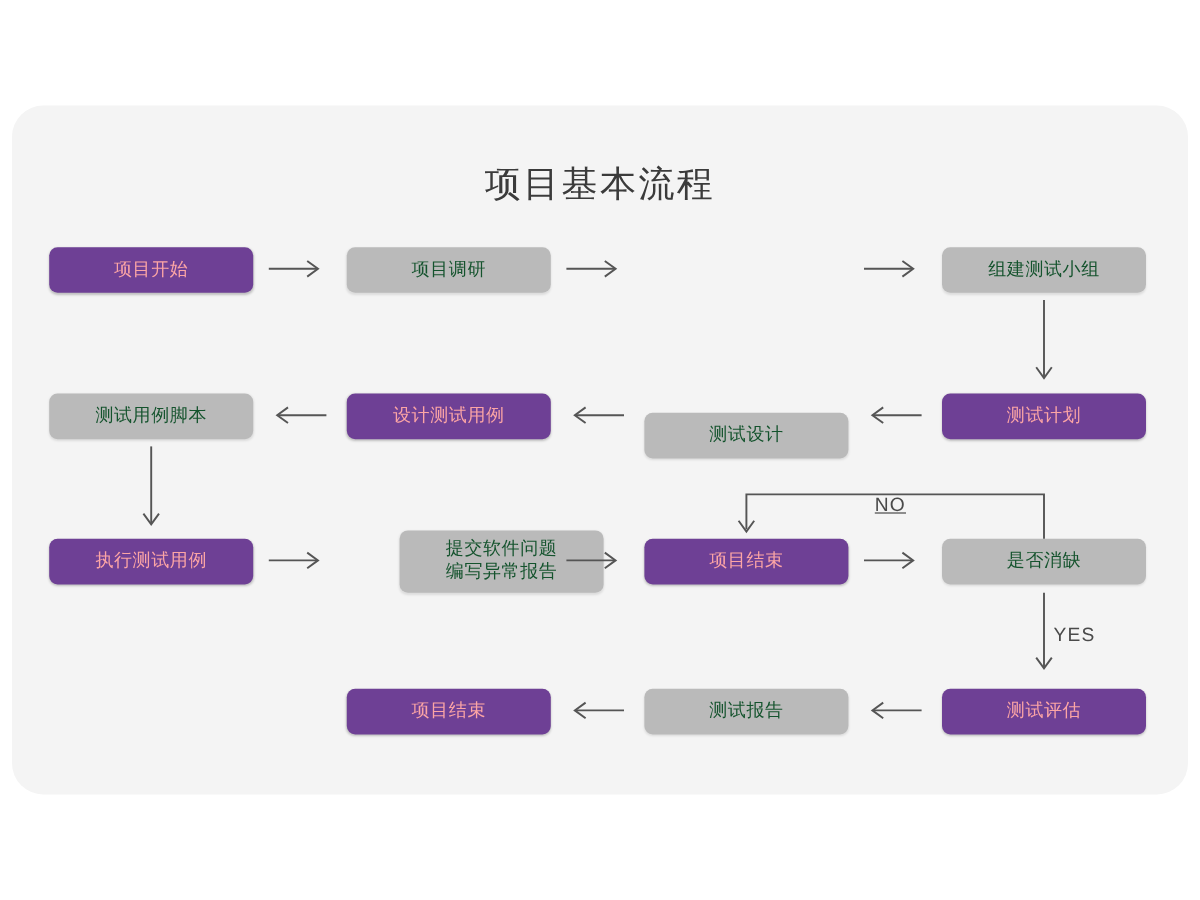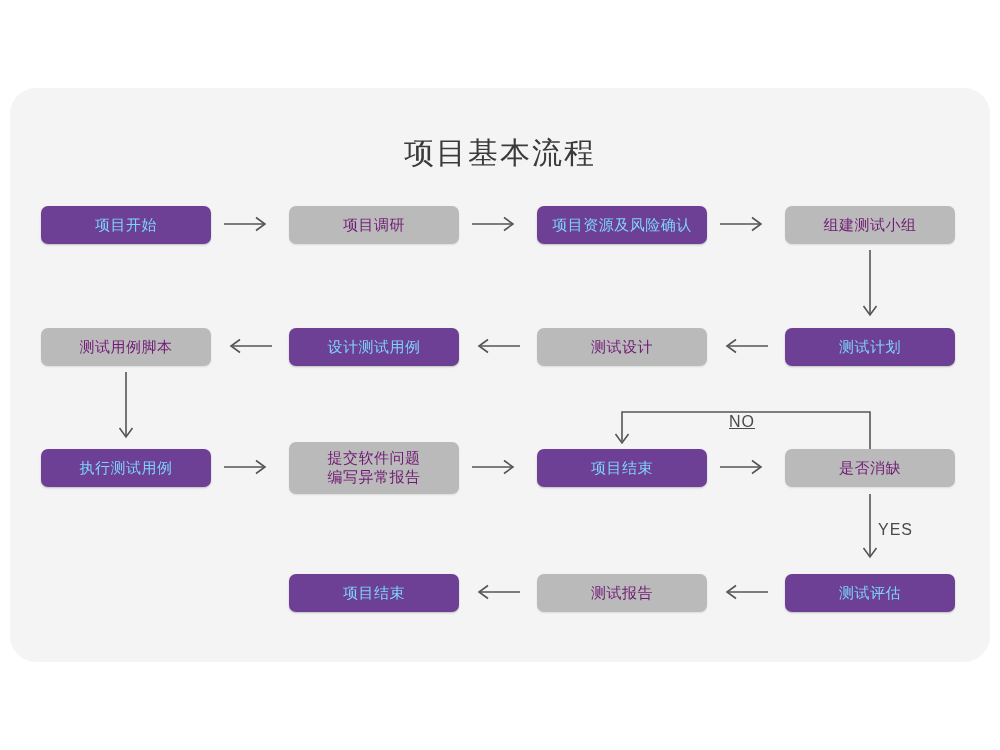--- a/index.html
+++ b/index.html
@@ -42,29 +42,29 @@
     align-items:center;
     justify-content:center;
     text-align:center;
     font-size:15px;
     letter-spacing:.5px;
     line-height:1.25;
     user-select:none;
   }
   .node.purple{
     background:#6e4095;
-    color:#7dd3fc;
+    color:#fca5a5;
     box-shadow:0 1px 2px rgba(0,0,0,.22);
   }
   .node.gray{
     background:#bababa;
-    color:#701a75;
+    color:#14532d;
     box-shadow:0 1px 2px rgba(0,0,0,.10);
   }
-  .node.tall{height:52px;}
+  .node.tall{height:52px;margin-left:44px;}
   .node .l2{display:block;}
 
   
   .arrow{position:absolute;}
   .arrow svg{display:block;overflow:visible;}
 
   .edgelabel{
     position:absolute;
     font-size:16px;
     color:#4a4a4a;
@@ -96,23 +96,20 @@
     <span>项目调研</span>
   </div>
 
   <div class="arrow" style="left:472px;top:216px;">
     <svg width="48" height="16" viewBox="0 0 48 16">
       <path d="M0 8 H40" stroke="#555" stroke-width="1.6" fill="none"></path>
       <path d="M32 1.5 L41 8 L32 14.5" stroke="#555" stroke-width="1.6" fill="none"></path>
     </svg>
   </div>
 
-  <div class="node purple" style="left:537px;top:206px;">
-    <span>项目资源及风险确认</span>
-  </div>
 
   <div class="arrow" style="left:720px;top:216px;">
     <svg width="48" height="16" viewBox="0 0 48 16">
       <path d="M0 8 H40" stroke="#555" stroke-width="1.6" fill="none"></path>
       <path d="M32 1.5 L41 8 L32 14.5" stroke="#555" stroke-width="1.6" fill="none"></path>
     </svg>
   </div>
 
   <div class="node gray" style="left:785px;top:206px;">
     <span>组建测试小组</span>
@@ -140,21 +137,21 @@
     <span>设计测试用例</span>
   </div>
 
   <div class="arrow" style="left:472px;top:338px;">
     <svg width="48" height="16" viewBox="0 0 48 16">
       <path d="M8 8 H48" stroke="#555" stroke-width="1.6" fill="none"></path>
       <path d="M16 1.5 L7 8 L16 14.5" stroke="#555" stroke-width="1.6" fill="none"></path>
     </svg>
   </div>
 
-  <div class="node gray" style="left:537px;top:328px;text-align:right;">
+  <div class="node gray" style="left:537px;top:344px;text-align:right;">
     <span>测试设计</span>
   </div>
 
   <div class="arrow" style="left:720px;top:338px;">
     <svg width="48" height="16" viewBox="0 0 48 16">
       <path d="M8 8 H48" stroke="#555" stroke-width="1.6" fill="none"></path>
       <path d="M16 1.5 L7 8 L16 14.5" stroke="#555" stroke-width="1.6" fill="none"></path>
     </svg>
   </div>
 

